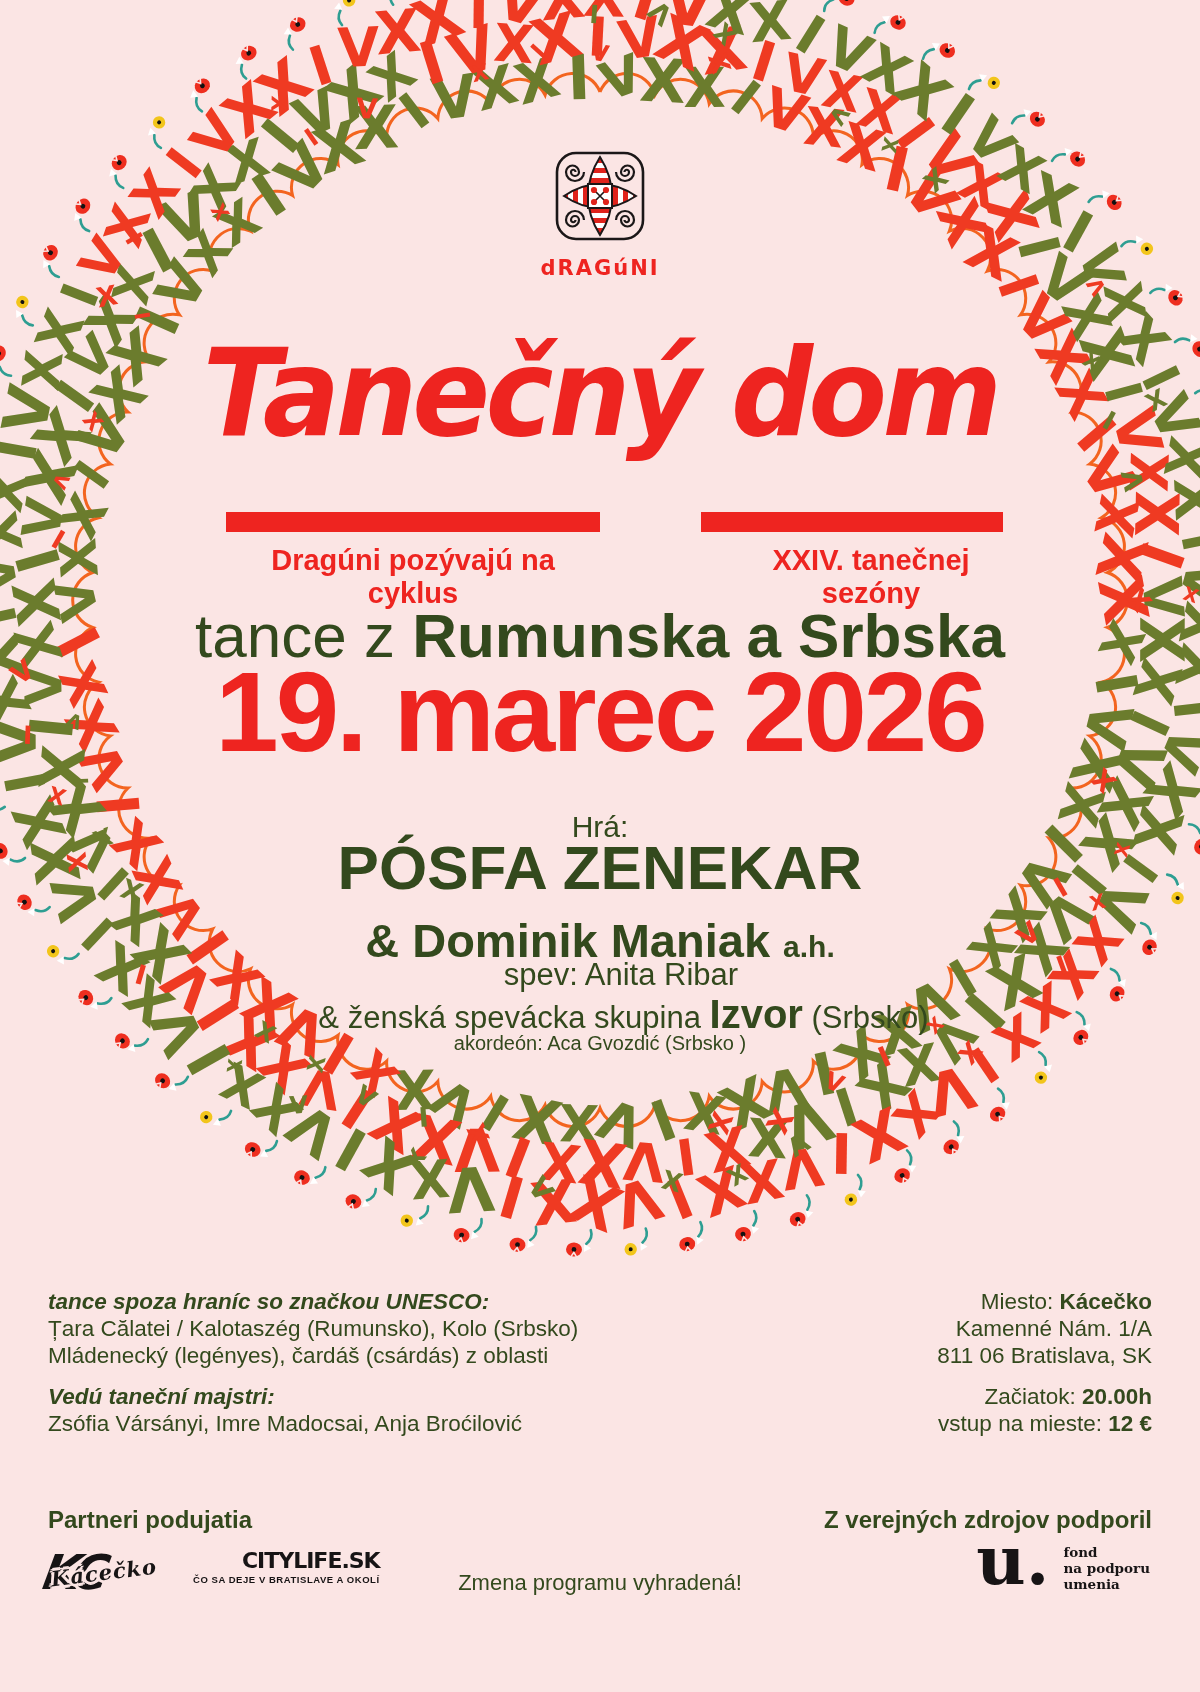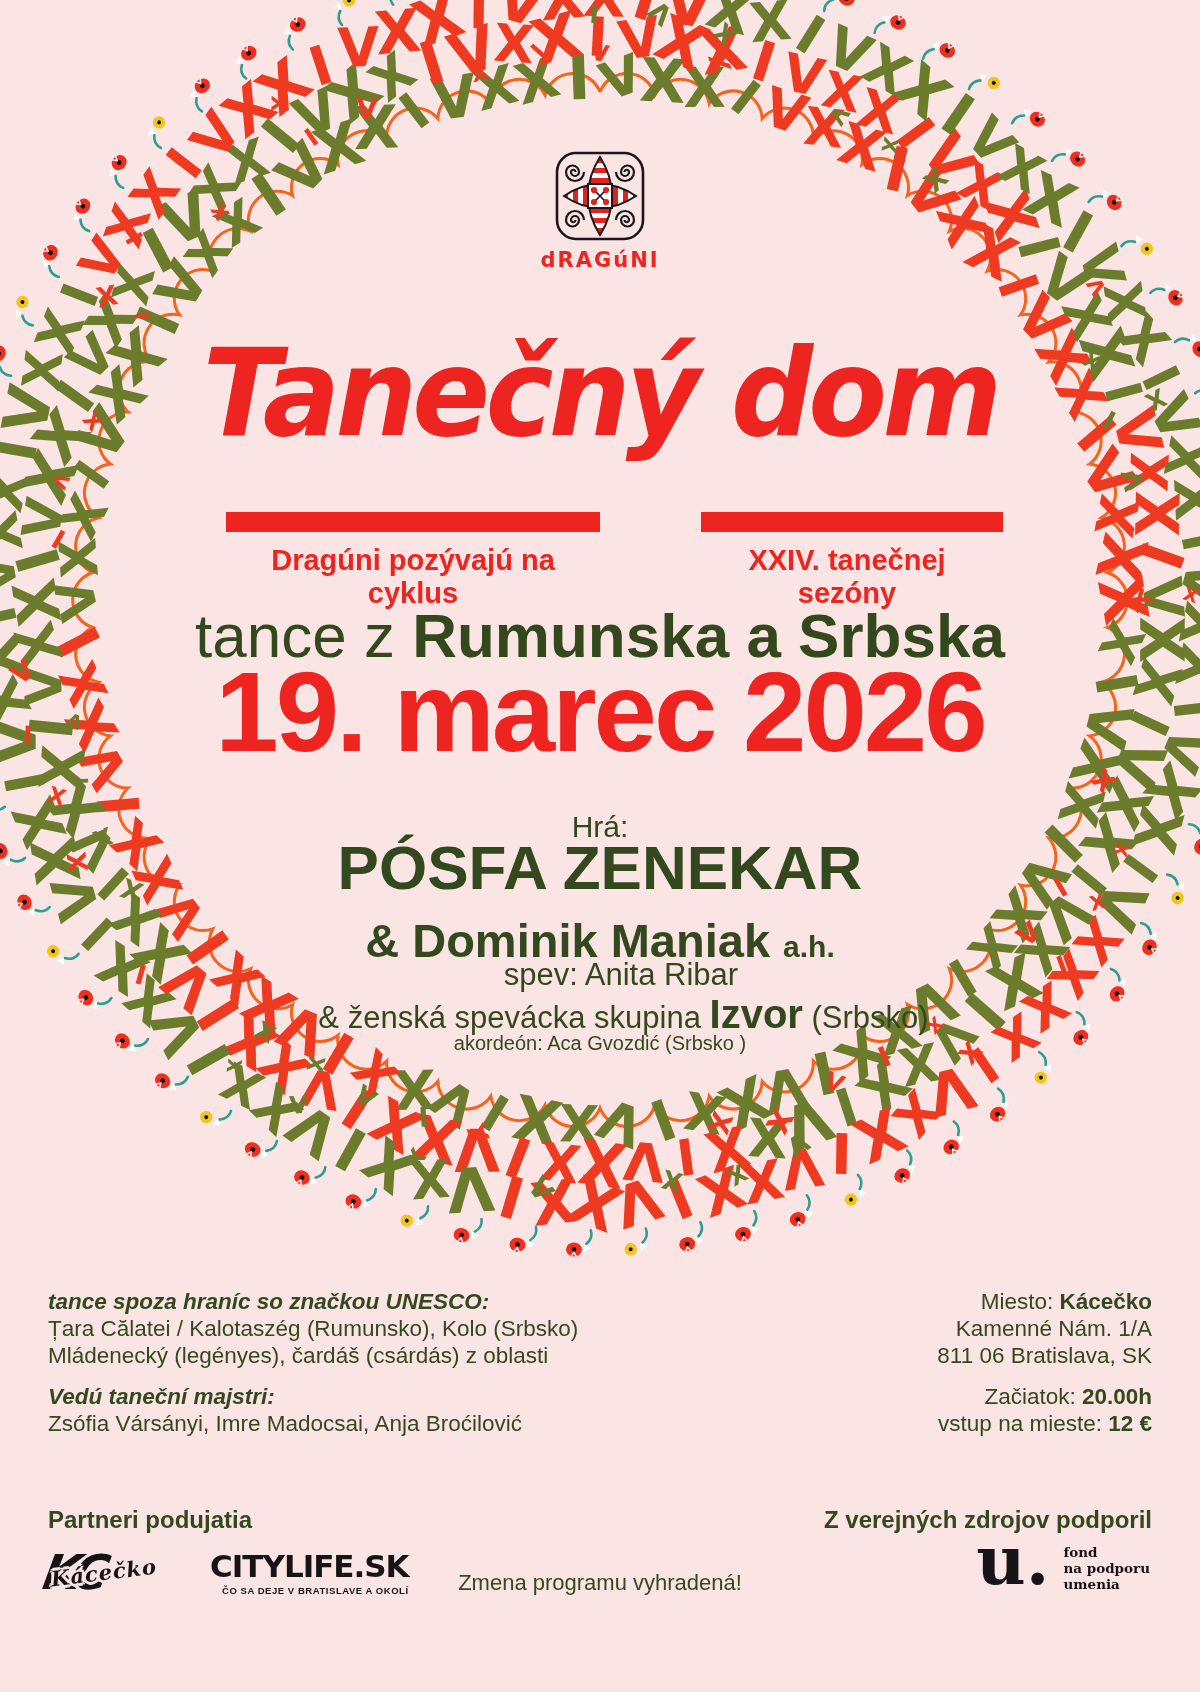--- a/index.html
+++ b/index.html
@@ -12,32 +12,32 @@
     position:relative; width:1200px; height:1692px; overflow:hidden;
     background:var(--bg);
     font-family:"Liberation Sans","DejaVu Sans",sans-serif;
   }
   #ornament{position:absolute;left:0;top:0;z-index:0;}
   #ornament text{font-family:"DejaVu Sans",sans-serif;}
   .layer{position:absolute;left:0;top:0;width:100%;height:100%;z-index:1;}
 
   
   .logo-wrap{position:absolute;top:148px;left:0;width:100%;text-align:center;}
-  .logo-word{font-weight:bold;font-size:21px;letter-spacing:2px;color:var(--red);font-family:"DejaVu Sans",sans-serif;}
+  .logo-word{margin-top:8px;font-weight:bold;font-size:21px;letter-spacing:2px;color:var(--red);font-family:"DejaVu Sans",sans-serif;}
 
   
   .title{position:absolute;top:322px;left:0;width:100%;text-align:center;
     font:italic 700 122px "DejaVu Sans",sans-serif;color:var(--red);
     letter-spacing:-5px;transform:scaleX(.94);}
   .bar{position:absolute;top:512px;height:20px;background:var(--red);}
   .bar-left{left:226px;width:374px;}
   .bar-right{left:701px;width:302px;}
   .subtitle{position:absolute;top:544px;color:var(--red);font-weight:bold;font-size:29px;text-align:center;}
   .subtitle.left{left:226px;width:374px;}
-  .subtitle.right{left:696px;width:302px;}
+  .subtitle.right{left:720px;width:302px;}
 
   .tagline{position:absolute;top:600px;left:0;width:100%;text-align:center;
     font-size:62px;color:var(--green);}
   .tagline b{font-weight:bold;}
   .date{position:absolute;top:646px;left:0;width:100%;text-align:center;
     font-weight:bold;font-size:114px;letter-spacing:-3px;color:var(--red);}
 
   .hra{position:absolute;top:810px;left:0;width:100%;text-align:center;font-size:30px;color:var(--green);}
   .band{position:absolute;top:832px;left:0;width:100%;text-align:center;
     font-weight:bold;font-size:62px;color:var(--green);}
@@ -58,21 +58,21 @@
 
   .partners-head{position:absolute;left:48px;top:1506px;font-weight:bold;font-size:24px;color:var(--green);}
   .funding-head{position:absolute;right:48px;top:1506px;font-weight:bold;font-size:24px;color:var(--green);}
 
   .kc-logo{position:absolute;left:44px;top:1544px;width:130px;height:54px;color:var(--black);}
   .kc{display:inline-block;font:italic 900 48px "DejaVu Sans",sans-serif;letter-spacing:-4px;transform:skewX(-10deg);}
   .kc-script{position:absolute;left:0px;top:16px;width:120px;text-align:center;
     font:italic 700 21px "DejaVu Serif",serif;letter-spacing:1px;transform:rotate(-7deg);
     text-shadow:-2px -2px 0 var(--bg),2px -2px 0 var(--bg),-2px 2px 0 var(--bg),2px 2px 0 var(--bg),-3px 0 0 var(--bg),3px 0 0 var(--bg),0 -3px 0 var(--bg),0 3px 0 var(--bg);}
   .citylife{position:absolute;left:193px;top:1548px;text-align:right;color:var(--black);}
-  .citylife-main{font-weight:bold;font-size:31px;letter-spacing:-1px;font-family:"DejaVu Sans",sans-serif;margin-left:17px;}
+  .citylife-main{font-weight:bold;font-size:22px;letter-spacing:-1px;font-family:"DejaVu Sans",sans-serif;margin-left:17px;}
   .citylife-tag{font-weight:bold;font-size:9.5px;letter-spacing:.55px;margin-top:1px;}
 
   .fond{position:absolute;right:50px;top:1532px;display:flex;align-items:flex-start;gap:14px;color:var(--black);}
   .fond-u{font:700 68px "DejaVu Serif",serif;line-height:.85;}
   .fond-lines{font:700 13.5px "DejaVu Serif",serif;line-height:1.2;padding-top:12px;}
 
   .footer{position:absolute;top:1570px;left:0;width:100%;text-align:center;font-size:22px;color:var(--green);}
 </style>
 </head>
 <body>

